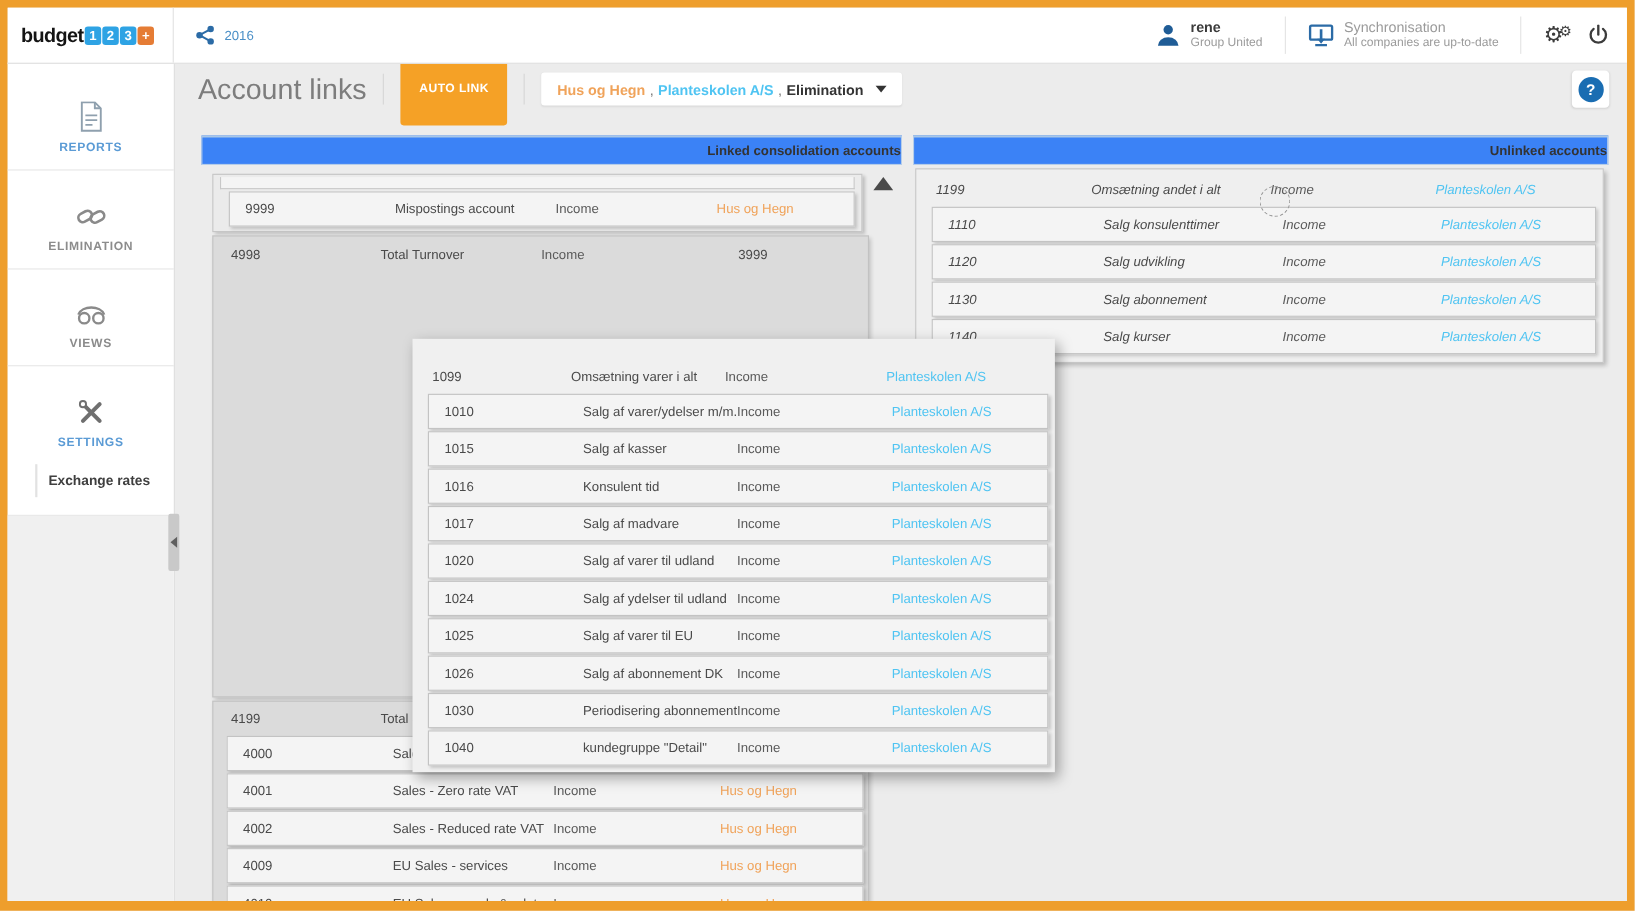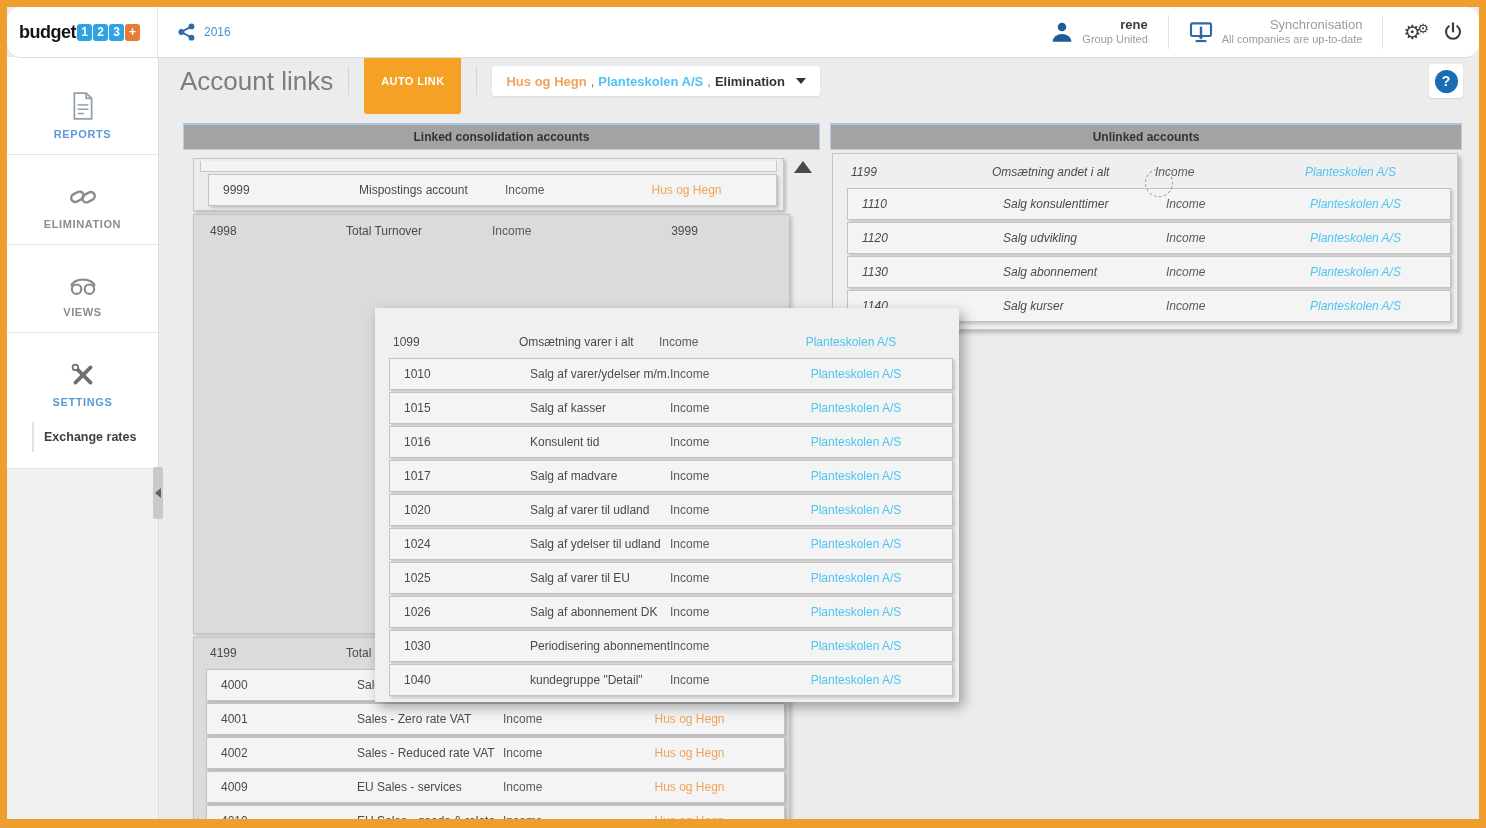--- a/index.html
+++ b/index.html
@@ -1,28 +1,28 @@
 <!DOCTYPE html>
 <html><head>
 <meta charset="utf-8">
 <style>
   html,body{margin:0;padding:0;background:#fff;}
   body{width:1486px;height:828px;overflow:hidden;font-family:"Liberation Sans","DejaVu Sans",sans-serif;}
   #frame{box-sizing:border-box;width:1486px;height:828px;border:7px solid #EE9E2C;border-bottom-width:9px;position:relative;background:#ececec;}
 
   
-  #topbar{position:absolute;left:0;top:0;right:0;height:50px;background:#fff;border-bottom:1px solid #ddd;display:flex;align-items:center;z-index:4;border-radius:14px;}
+  #topbar{position:absolute;left:0;top:0;right:0;height:50px;background:#fff;border-bottom:1px solid #ddd;display:flex;align-items:center;z-index:4;}
   #logo{width:151px;height:100%;border-right:1px solid #e2e2e2;display:flex;align-items:center;padding-left:12px;box-sizing:border-box;}
   .logo-word{font-size:18px;font-weight:bold;color:#141414;letter-spacing:-.5px;}
   .logo-tiles{display:inline-flex;gap:1px;margin-left:1px;}
   .tile{width:15px;height:17px;background:#2EA3E4;border-radius:3px;color:#fff;font-size:12px;font-weight:bold;display:flex;align-items:center;justify-content:center;}
   .tile.plus{background:#E57C35;}
   #year-area{display:flex;align-items:center;margin-left:20px;gap:8px;}
   #year-label{font-size:12px;color:#4A8FC7;}
-  #top-right{margin-left:auto;display:flex;align-items:center;gap:14px;padding-right:16px;text-align:right;}
+  #top-right{margin-left:auto;display:flex;align-items:center;gap:14px;padding-right:16px;}
   .user-block{display:flex;align-items:center;gap:9px;}
   .two-line{display:flex;flex-direction:column;line-height:1.25;}
   .tl-top{font-size:13px;font-weight:bold;color:#3b3b3b;}
   .tl-top.gray{font-weight:normal;color:#9b9b9b;}
   .tl-bot{font-size:11px;color:#9b9b9b;}
   .vsep{width:1px;height:34px;background:#e3e3e3;margin:0 6px;}
   .gear-wrap{color:#3c3c3c;display:flex;align-items:flex-start;cursor:pointer;}
   .gear-big{font-size:20px;line-height:20px;}
   .gear-small{font-size:13px;line-height:13px;margin-left:-4px;}
 
@@ -49,21 +49,21 @@
   #crumb-pill{background:#fff;border-radius:3px;height:30px;display:flex;align-items:center;padding:0 14px;font-size:13px;box-shadow:0 1px 2px rgba(0,0,0,.08);cursor:pointer;gap:4px;}
   .bc-orange{color:#F0A35A;font-weight:bold;}
   .bc-blue{color:#4FC4F2;font-weight:bold;}
   .bc-dark{color:#333;font-weight:bold;}
   .bc-sep{color:#777;}
   .caret-down{width:0;height:0;border-left:5px solid transparent;border-right:5px solid transparent;border-top:6px solid #333;margin-left:7px;}
   #help-card{margin-left:auto;margin-right:16px;width:34px;height:34px;background:#fff;border-radius:4px;box-shadow:0 1px 2px rgba(0,0,0,.1);display:flex;align-items:center;justify-content:center;cursor:pointer;}
   #help-circle{width:23px;height:23px;border-radius:50%;background:#1A6DB2;color:#fff;font-size:14px;font-weight:bold;display:flex;align-items:center;justify-content:center;}
 
   
-  .panel-header{height:24px;line-height:24px;text-align:center;font-size:12px;font-weight:bold;color:#333;background:#a3a3a3;border:1px solid #B5CDE9;border-top:2px solid #A9C7E7;}
+  .panel-header{height:24px;line-height:24px;text-align:right;font-size:12px;font-weight:bold;color:#333;background:#3b82f6;border:1px solid #B5CDE9;border-top:2px solid #A9C7E7;}
   #linked-panel{position:absolute;left:176px;top:116px;width:637px;bottom:0;overflow:hidden;z-index:2;}
   #unlinked-panel{position:absolute;left:823px;top:116px;width:632px;z-index:2;}
 
   .acc-row{display:grid;grid-template-columns:150px 146px 92px 1fr;align-items:center;height:30px;font-size:12px;color:#4a4a4a;}
   .cell{white-space:nowrap;overflow:hidden;}
   .cell-no{padding-left:14px;}
   .cell-type{color:#5a5a5a;}
   .cell-company{text-align:center;}
   .company-link{cursor:pointer;}
   .acc-row.child{background:#f4f4f4;border:1px solid #c3c3c3;box-shadow:2px 2px 3px rgba(0,0,0,.18);margin:2px 4px 2px 12px;}

